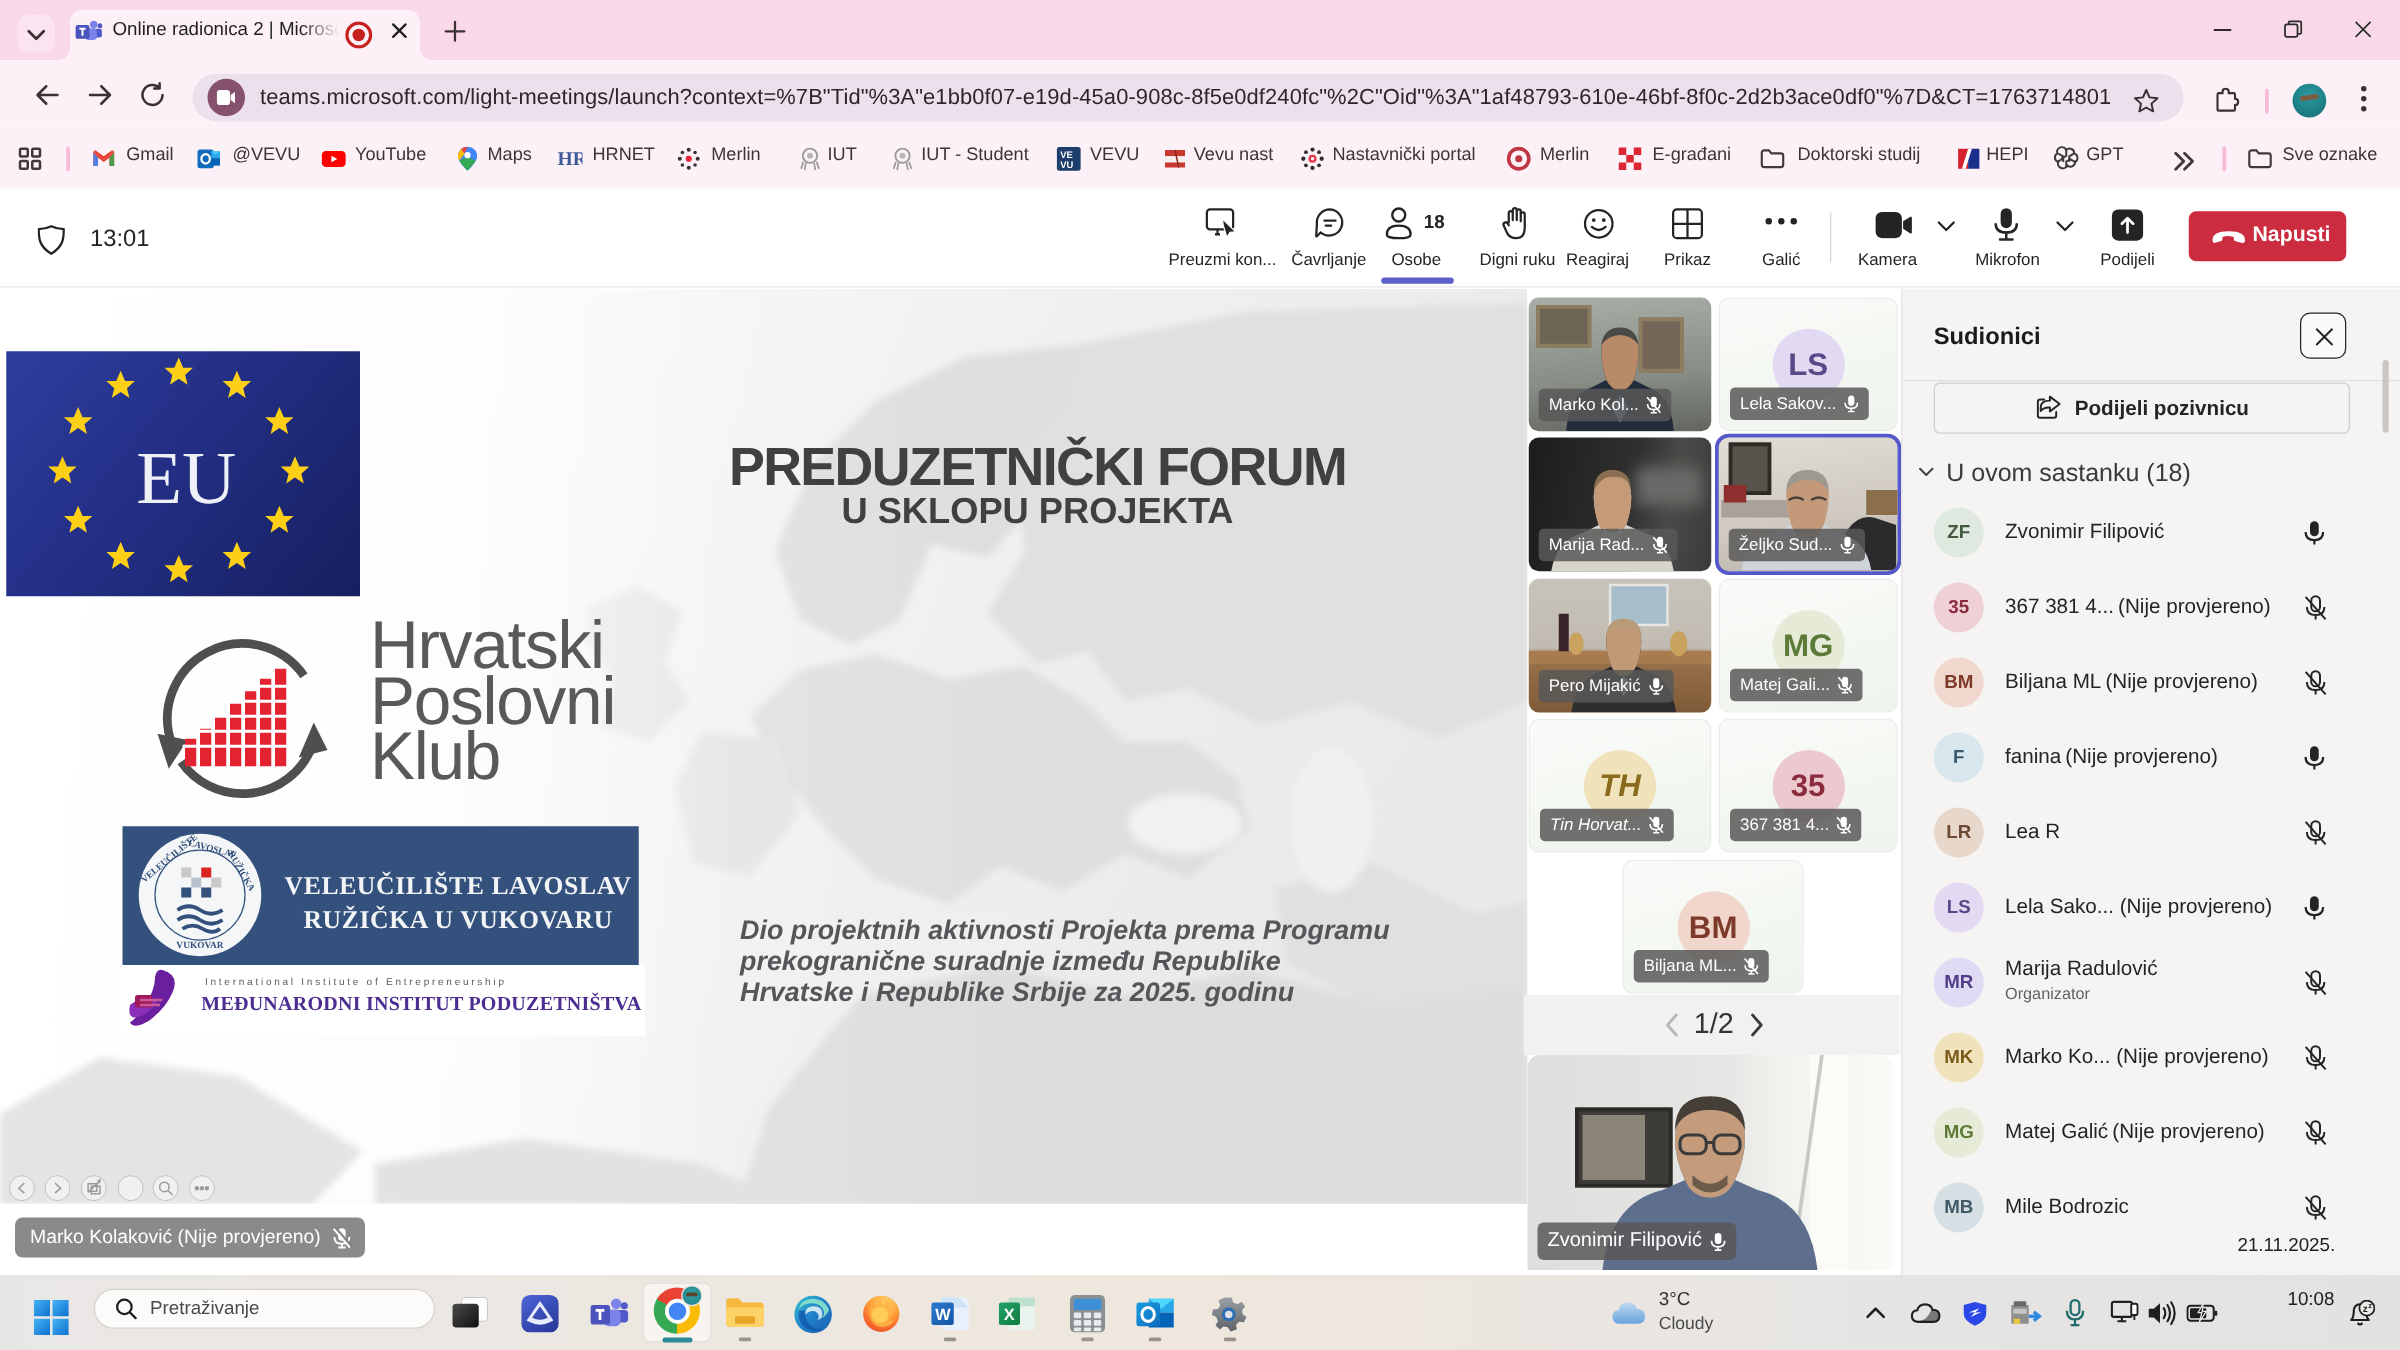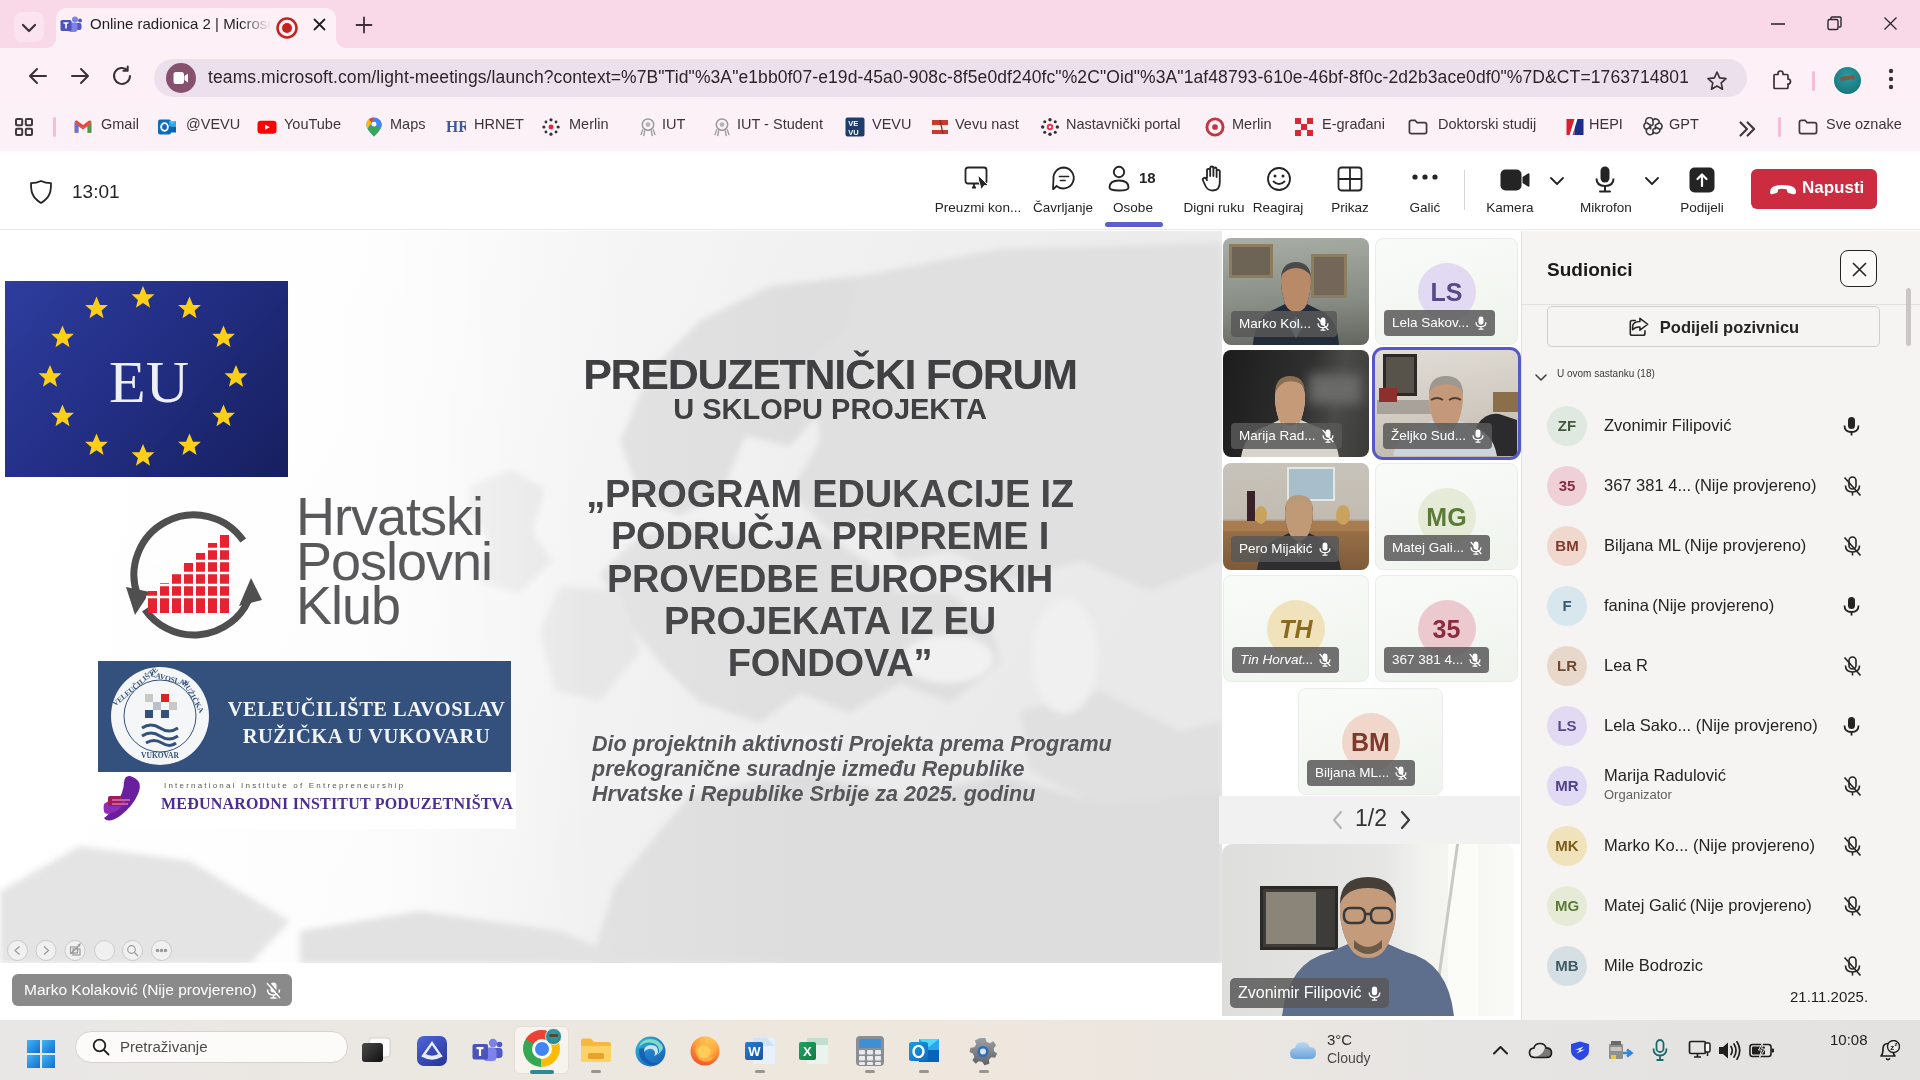--- a/index.html
+++ b/index.html
@@ -486,21 +486,20 @@
         <path d="M30,2 Q44,6 38,20 Q33,32 20,42 Q8,50 4,44 Q10,40 16,30 Q24,18 24,8 Q25,1 30,2 Z" fill="#6a1f9e"></path>
         <path d="M4,30 Q14,22 26,26 Q20,38 8,40 Q2,40 4,30 Z" fill="#8b2fb8"></path>
         <rect x="8" y="22" width="14" height="10" rx="2" fill="#a01a5c"></rect>
         <path d="M12 26 H30 M12 30 H28" stroke="#c95b9a" stroke-width="2"></path>
       </svg>
       <div class="abs" style="left:164px;top:550px;width:350px;font-size:8px;color:#5a5a5a;letter-spacing:2.2px;">International Institute of Entrepreneurship</div>
       <div class="abs" style="left:161px;top:564px;font-family:'Liberation Serif';font-size:16px;font-weight:bold;color:#4c2d91;letter-spacing:0.2px;">MEĐUNARODNI INSTITUT PODUZETNIŠTVA</div>
       
       <div class="abs" style="left:430px;top:119px;width:800px;text-align:center;font-weight:bold;color:#404043;font-size:43px;letter-spacing:-1.3px;">PREDUZETNIČKI FORUM</div>
       <div class="abs" style="left:430px;top:162px;width:800px;text-align:center;font-weight:bold;color:#404043;font-size:29px;letter-spacing:0px;">U SKLOPU PROJEKTA</div>
-      <div class="abs" style="left:430px;top:242px;width:800px;text-align:center;font-weight:bold;color:#47474a;font-size:38px;letter-spacing:-0.2px;line-height:42.3px;">„PROGRAM EDUKACIJE IZ<br>PODRUČJA PRIPREME I<br>PROVEDBE EUROPSKIH<br>PROJEKATA IZ EU<br>FONDOVA”</div>
       <div class="abs" style="left:592px;top:501px;width:600px;font-weight:bold;font-style:italic;color:#56565a;font-size:21.5px;line-height:24.8px;white-space:nowrap;">Dio projektnih aktivnosti Projekta prema Programu<br>prekogranične suradnje između Republike<br>Hrvatske i Republike Srbije za 2025. godinu</div>
       
       <g>
       <div class="abs" style="left:7px;top:709px;width:165px;height:21px;">
         <svg width="165" height="21" viewBox="0 0 165 21">
           <g fill="rgba(255,255,255,0.45)" stroke="#c2c2c2" stroke-width="0.8">
             <circle cx="10.5" cy="10.5" r="10"></circle>
                 <circle cx="39" cy="10.5" r="10"></circle>
                 <circle cx="68" cy="10.5" r="10"></circle>
                 <circle cx="97.5" cy="10.5" r="10"></circle>
@@ -709,21 +708,21 @@
       <div class="abs" style="left:0;top:73px;width:399px;height:1px;background:#e2e0de;"></div>
       <div class="abs" style="left:25px;top:75px;width:333px;height:41px;border:1px solid #cfcdcb;border-radius:5px;text-align:center;line-height:41px;font-weight:bold;font-size:16.5px;color:#242424;">
         <svg style="vertical-align:-5px;margin-right:10px" width="22" height="22" viewBox="0 0 24 24">
             <path d="M3 13 Q3 7 11 7 L11 3.5 L19.5 10 L11 16.5 L11 13 Q6 12.5 3 16 Z" fill="none" stroke="#242424" stroke-width="1.7" stroke-linejoin="round" transform="translate(2,-1)"></path>
             <path d="M8 5 H4.5 Q2.5 5 2.5 7 V19 Q2.5 21 4.5 21 H16.5 Q18.5 21 18.5 19 V16" fill="none" stroke="#242424" stroke-width="1.7" stroke-linecap="round"></path>
           </svg>Podijeli pozivnicu
       </div>
       <svg class="abs" style="left:11px;top:138px" width="16" height="16" viewBox="0 0 16 16">
           <path d="M3 6 L8 11 L13 6" stroke="#424242" stroke-width="1.6" fill="none" stroke-linecap="round" stroke-linejoin="round"></path>
         </svg>
-      <div class="abs" style="left:35px;top:137px;font-size:10px;color:#3b3a39;">U ovom sastanku (18)</div>
+      <div class="abs" style="left:35px;top:137px;font-size:20px;color:#3b3a39;">U ovom sastanku (18)</div>
       <div class="abs" style="left:384px;top:57px;width:5px;height:58px;background:#c9c6c3;border-radius:3px;"></div>
       <div id="plist">
       <div class="abs" style="left:25px;top:175px;width:40px;height:40px;border-radius:50%;background:#dfe9df;color:#42593f;font-weight:bold;font-size:15px;text-align:center;line-height:40px;">ZF</div>
       <div class="abs" style="left:82px;top:185px;font-size:16.5px;color:#242424;white-space:nowrap;">Zvonimir Filipović</div>
       <svg class="abs" style="left:320px;top:185px" width="19" height="21" viewBox="0 0 19 21">
             <rect x="6" y="1" width="7" height="12" rx="3.5" fill="#242424"></rect>
             <path d="M2.5 9.5 Q2.5 16 9.5 16 Q16.5 16 16.5 9.5" stroke="#242424" stroke-width="1.8" fill="none"></path>
             <path d="M9.5 16 V19.5" stroke="#242424" stroke-width="1.8"></path>
           </svg>
       <div class="abs" style="left:25px;top:235px;width:40px;height:40px;border-radius:50%;background:#eed0d6;color:#8a2c3e;font-weight:bold;font-size:15px;text-align:center;line-height:40px;">35</div>

